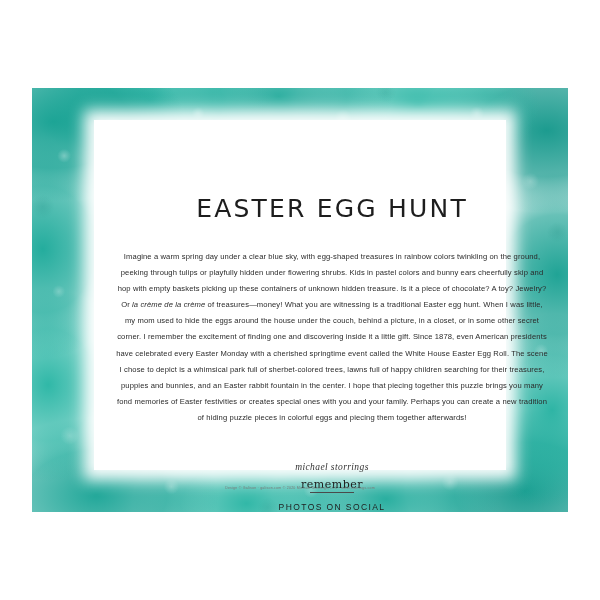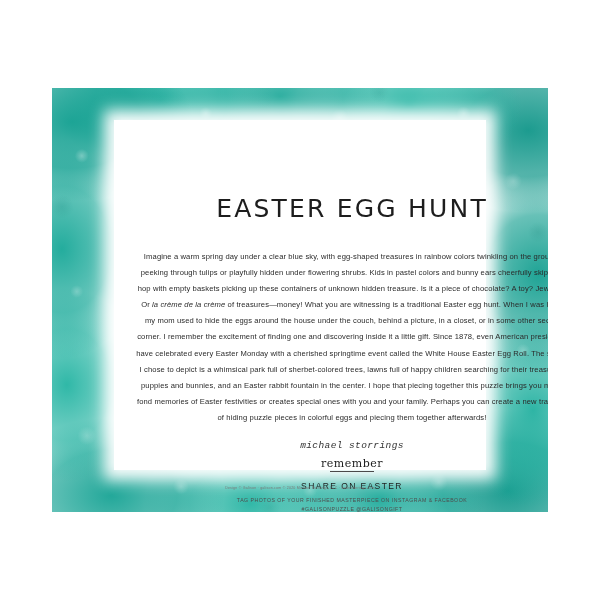--- a/index.html
+++ b/index.html
@@ -19,21 +19,21 @@
     height: 600px;
     background: #ffffff;
     display: flex;
     align-items: center;
     justify-content: center;
   }
 
   
   .poster {
     position: relative;
-    width: 496px;
+    width: 536px;
     height: 424px;
     overflow: hidden;
     background: #ffffff;
   }
 
   
   .wash {
     position: absolute;
     inset: 0;
     background-color: #ffffff;
@@ -110,22 +110,22 @@
     font-family: "Liberation Sans", sans-serif;
     font-size: 7.6px;
     line-height: 2.12;
     color: #2a2a2a;
     text-align: center;
     letter-spacing: 0.12px;
   }
   .body-copy em { }
 
   .signature {
-    margin-top: 14px;
-    font-family: Liberation Mono, monospace;
+    margin-top: 36px;
+    font-family: Liberation Serif, serif;
     font-style: italic;
     font-size: 9.5px;
     color: #333333;
     letter-spacing: 0.4px;
   }
 
   .brand {
     margin-top: 7px;
     display: flex;
     flex-direction: column;
@@ -191,21 +191,21 @@
         <span>Imagine a warm spring day under a clear blue sky, with egg-shaped treasures in rainbow colors twinkling on the ground, peeking through tulips or playfully hidden under flowering shrubs. Kids in pastel colors and bunny ears cheerfully skip and hop with empty baskets picking up these containers of unknown hidden treasure. Is it a piece of chocolate? A toy? Jewelry? Or </span><em>la crème de la crème</em><span> of treasures—money! What you are witnessing is a traditional Easter egg hunt. When I was little, my mom used to hide the eggs around the house under the couch, behind a picture, in a closet, or in some other secret corner. I remember the excitement of finding one and discovering inside it a little gift. Since 1878, even American presidents have celebrated every Easter Monday with a cherished springtime event called the White House Easter Egg Roll. The scene I chose to depict is a whimsical park full of sherbet-colored trees, lawns full of happy children searching for their treasures, puppies and bunnies, and an Easter rabbit fountain in the center. I hope that piecing together this puzzle brings you many fond memories of Easter festivities or creates special ones with you and your family. Perhaps you can create a new tradition of hiding puzzle pieces in colorful eggs and piecing them together afterwards!</span>
       </p>
 
       <div class="signature">michael storrings</div>
 
       <div class="brand">
         <div class="brand-mark">remember</div>
         <div class="brand-rule"></div>
       </div>
 
-      <div class="share-title">SHARE ON EASTER</div>
+      <div class="share-title">PHOTOS ON SOCIAL</div>
 
       <div class="share-sub">
         <div>TAG PHOTOS OF YOUR FINISHED MASTERPIECE ON INSTAGRAM &amp; FACEBOOK</div>
         <div>#GALISONPUZZLE @GALISONGIFT</div>
       </div>
 
     </div>
 
     <div class="fineprint">Design © Galison · galison.com © 2020 Michael Storrings, LLC · www.storrings.com</div>
 

